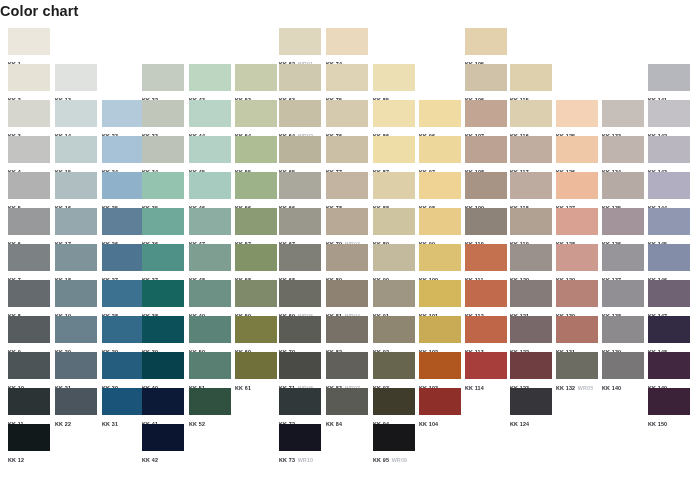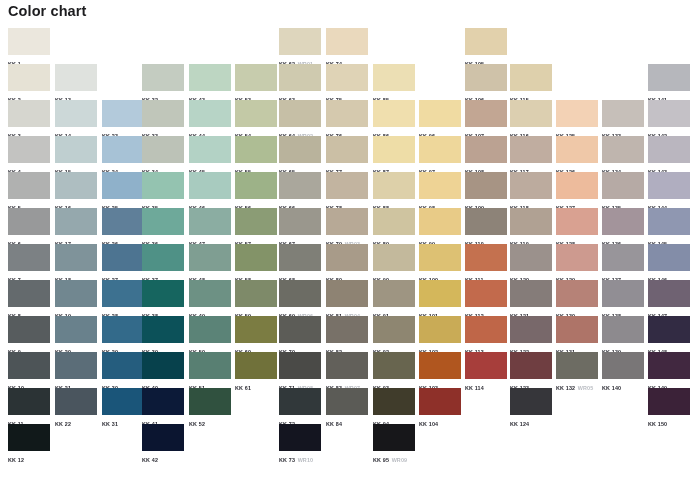--- a/index.html
+++ b/index.html
@@ -13,21 +13,21 @@
     font-family: "Liberation Sans", sans-serif;
   }
   #page {
     position: relative;
     width: 700px;
     height: 503px;
     background: #ffffff;
   }
   #page-title {
     position: absolute;
-    left: 8px;
+    left: 0;
     top: 3px;
     font-size: 14.5px;
     font-weight: 600;
     letter-spacing: 0.1px;
     color: #1d1d1f;
   }
   #chart-grid {
     position: absolute;
     left: 0px;
     top: 28px;

